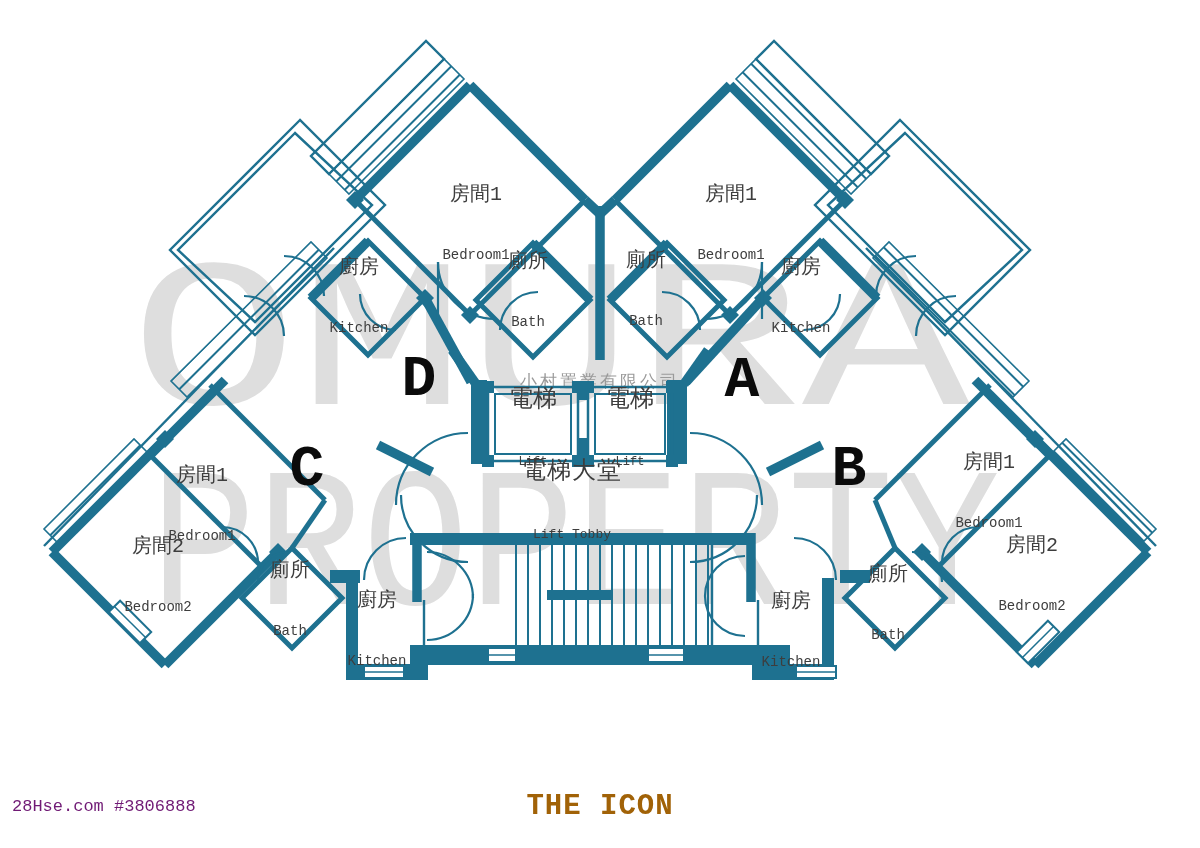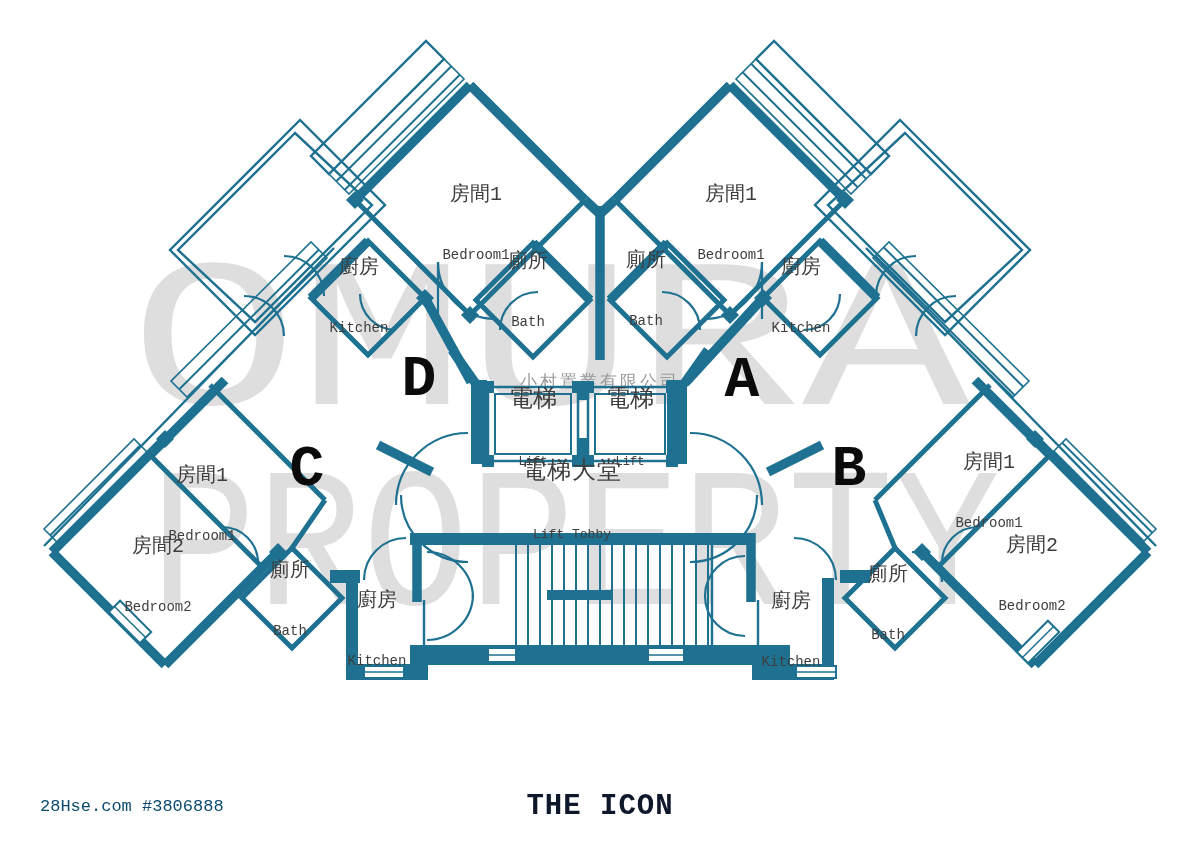--- a/index.html
+++ b/index.html
@@ -10,22 +10,22 @@
          color:#3d3d3d;line-height:1.12;white-space:nowrap;}
   .label .zh{font-size:20px;text-align:center;}
   .label .en{font-size:14px;margin-top:42px;}
   .lift-label .zh{font-size:24px;}
   .lift-label .en{font-size:12px;}
   .lobby-label .zh{font-size:24px;letter-spacing:1px;}
   .lobby-label .en{font-size:13px;}
   .unit-letter{position:absolute;transform:translate(-50%,-50%);font-size:58px;
                font-weight:600;color:#0b0b0b;}
   .building-title{position:absolute;left:600px;top:806px;transform:translate(-50%,-50%);
-                  font-size:29px;font-weight:600;color:#0f172a;letter-spacing:1px;text-align:center;}
-  .listing-ref{position:absolute;left:12px;top:797px;font-size:17px;color:#0c4a6e;margin-left:28px;}
+                  font-size:29px;font-weight:600;color:#a16207;letter-spacing:1px;text-align:center;}
+  .listing-ref{position:absolute;left:12px;top:797px;font-size:17px;color:#701a75;}
 </style>
 </head>
 <body>
 
 <div class="stage">
 
   <svg class="plan-svg" width="1200" height="848" viewBox="0 0 1200 848">
     <defs>
       <pattern id="hA" width="12" height="12" patternUnits="userSpaceOnUse" patternTransform="rotate(45)">
         <line x1="6" y1="0" x2="6" y2="12" stroke="#1E7190" stroke-width="2"></line>

